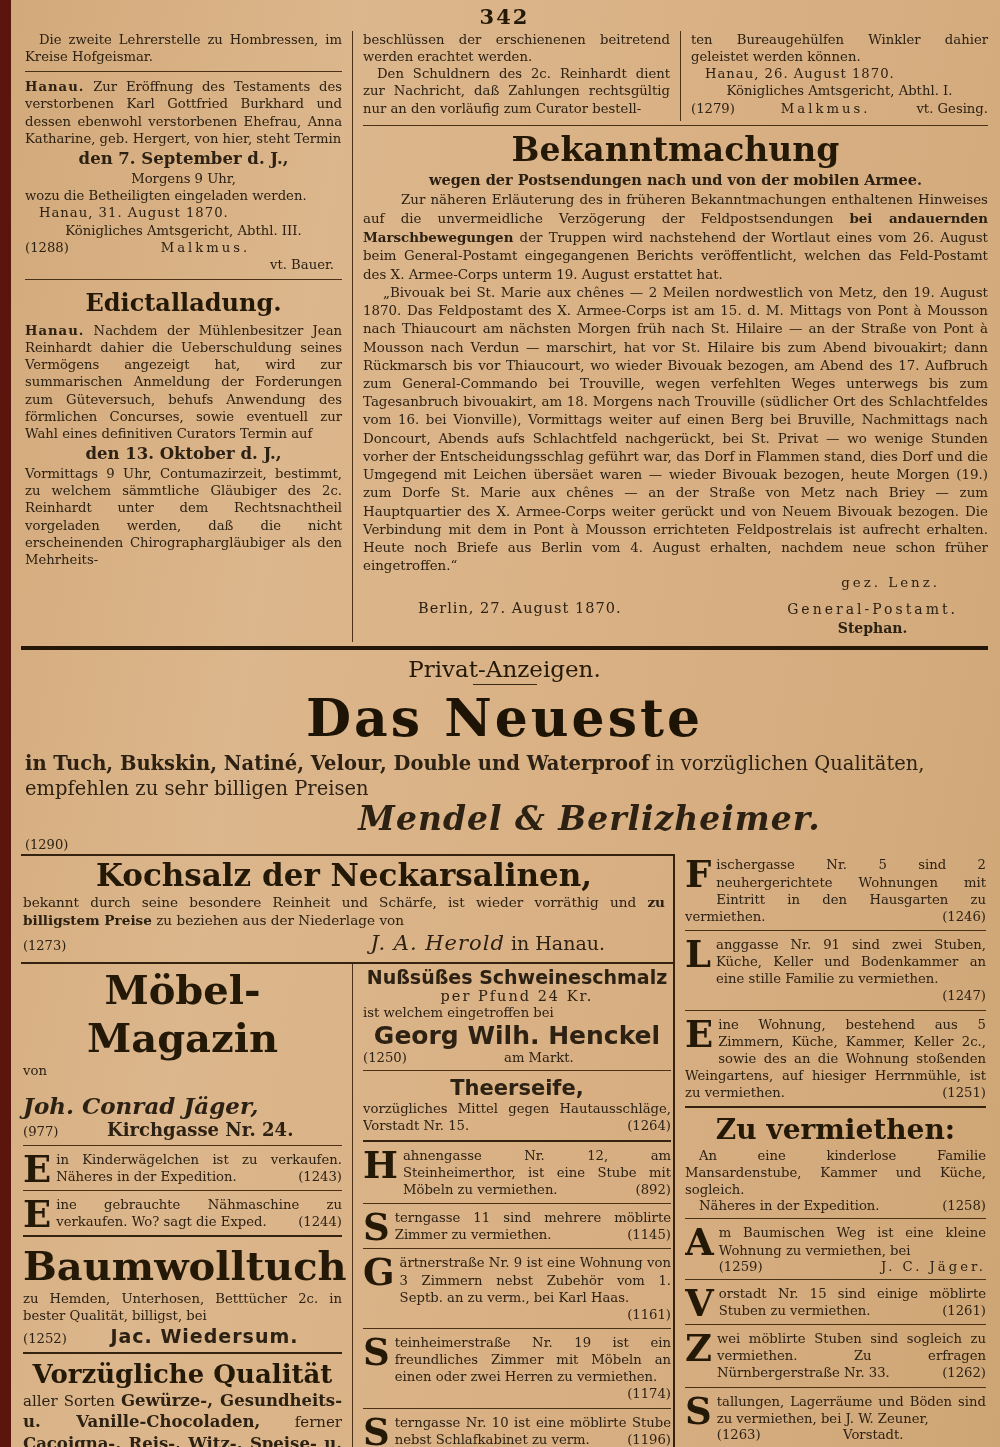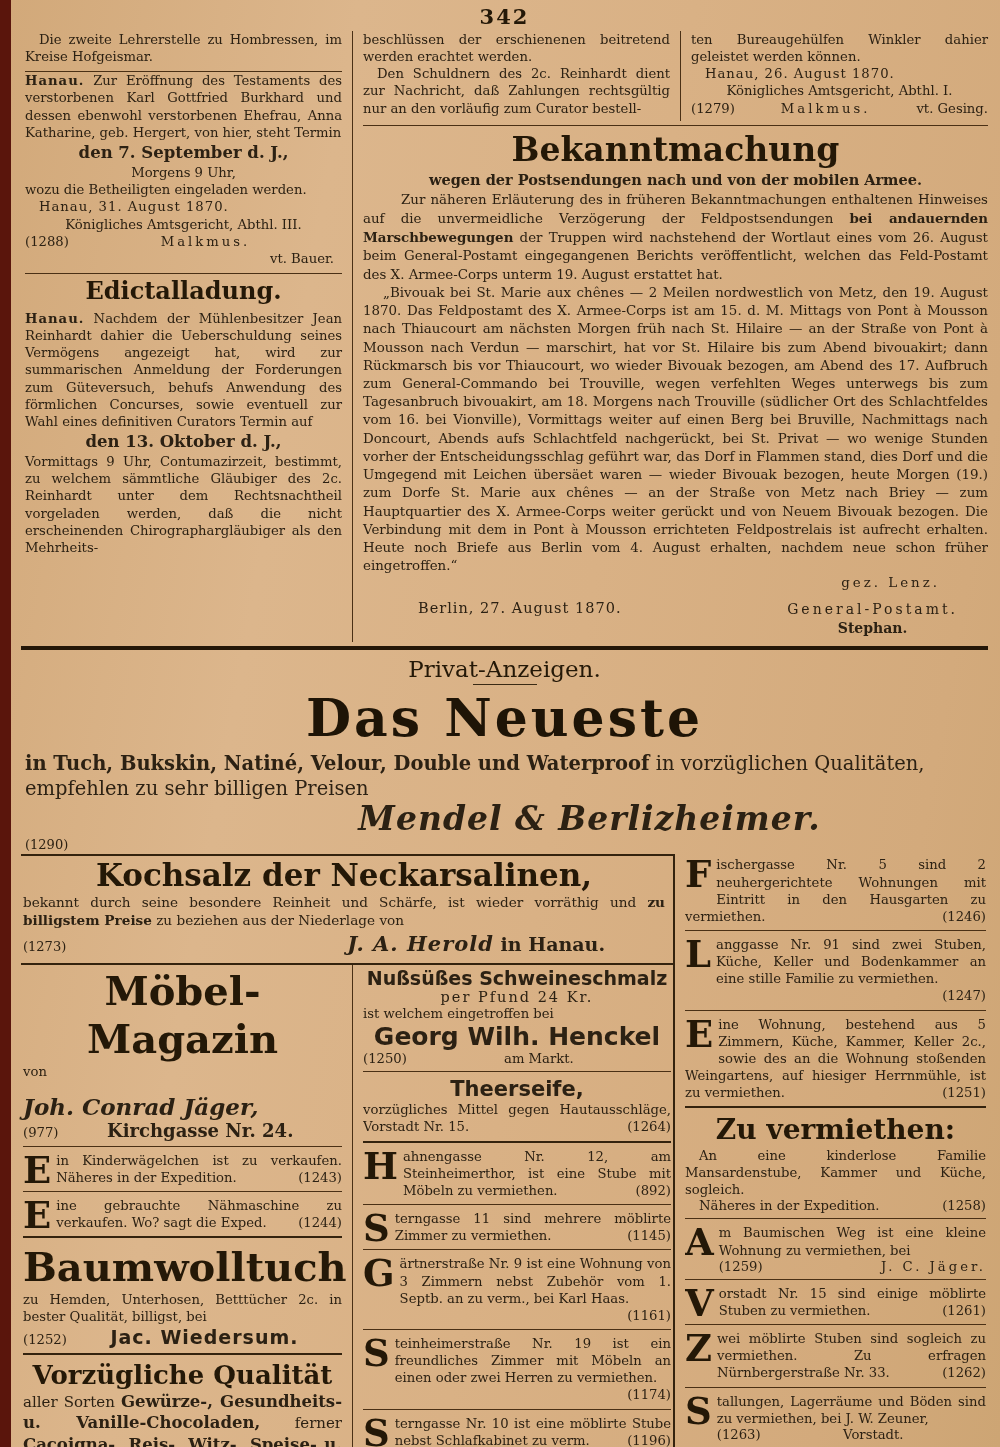--- a/index.html
+++ b/index.html
@@ -27,21 +27,21 @@
   .datebold { text-align:center; font-weight:bold; font-size:16.5px; line-height:1.4; }
 
   
   .top { display:flex; border-bottom:4px solid #241708; padding-bottom:4px; }
   .lcol { width:332px; flex:none; border-right:1px solid #4a3015; padding:0 10px 4px 4px; }
   .rarea { flex:1; padding-left:10px; }
   .toprow { display:flex; }
   .mcol { width:318px; flex:none; border-right:1px solid #4a3015; padding-right:10px; padding-bottom:4px; }
   .rcol { flex:1; padding-left:10px; }
   .sectitle { text-align:center; font-weight:bold; font-size:24px; margin:2px 0 5px; color:#241807; }
-  .ruletop { border-top:1px solid #4a3015; margin-top:6px; padding-top:0; }
+  .ruletop { border-top:1px solid #4a3015; margin-top:6px; padding-top:6px; }
 
   .bek { border-top:1px solid #4a3015; margin-top:4px; padding-top:4px; }
   .bektitle { text-align:center; font-weight:bold; font-size:33px; margin:0 0 2px; color:#241807; }
   .beksub { text-align:center; font-weight:bold; font-size:14.5px; margin-bottom:3px; }
   .bek .ftext { font-size:13.4px; line-height:1.36; }
   .gez { text-align:right; padding-right:48px; font-size:13.4px; }
   .berlinrow { display:flex; justify-content:space-between; margin:10px 0 4px; }
   .berlin { margin-left:55px; font-size:14.5px; letter-spacing:1px; }
   .gpblock { text-align:center; margin-right:30px; font-size:14px; line-height:1.35; }
 
@@ -57,21 +57,21 @@
   .company { text-align:center; font-size:33px; font-weight:bold; font-style:italic; letter-spacing:1px; padding-left:170px; line-height:1.1; }
   .refsmall { font-size:13px; }
 
   
   .bottom { display:flex; margin-top:2px; }
   .bleft { width:652px; flex:none; }
   .kochsalz { border-top:2px solid #34230e; padding:2px 8px 4px 2px; }
   .kochtitle { text-align:center; font-weight:bold; font-size:31px; color:#241807; line-height:1.15; }
   .kochsalz .ftext { font-size:13.6px; }
   .heroldrow { display:flex; justify-content:space-between; align-items:baseline; margin-top:2px; }
-  .herold { font-size:19px; font-weight:bold; margin-right:60px;margin-left:29px; }
+  .herold { font-size:19px; font-weight:normal; margin-right:60px;margin-left:29px; }
   .herold .i { font-size:21px; letter-spacing:1px; }
 
   .twocols { display:flex; border-top:2px solid #34230e; margin-top:3px; }
   .ladscol { width:332px; flex:none; border-right:1px solid #4a3015; padding:2px 10px 4px 2px; }
   .madscol { flex:1; padding:2px 2px 4px 10px; }
   .radscol { flex:1; border-left:2px solid #34230e; padding:2px 2px 4px 10px; }
 
   .adtitle { text-align:center; font-weight:bold; font-size:40px; color:#241807; line-height:1.2; }
   .adtitle.sm { font-size:26px; }
   .rowflex { display:flex; justify-content:space-between; align-items:baseline; font-size:13.2px; }

